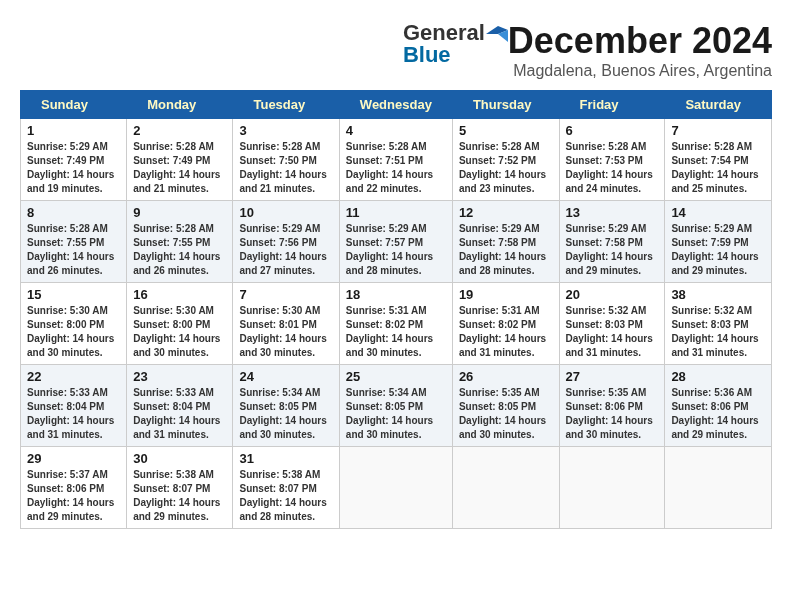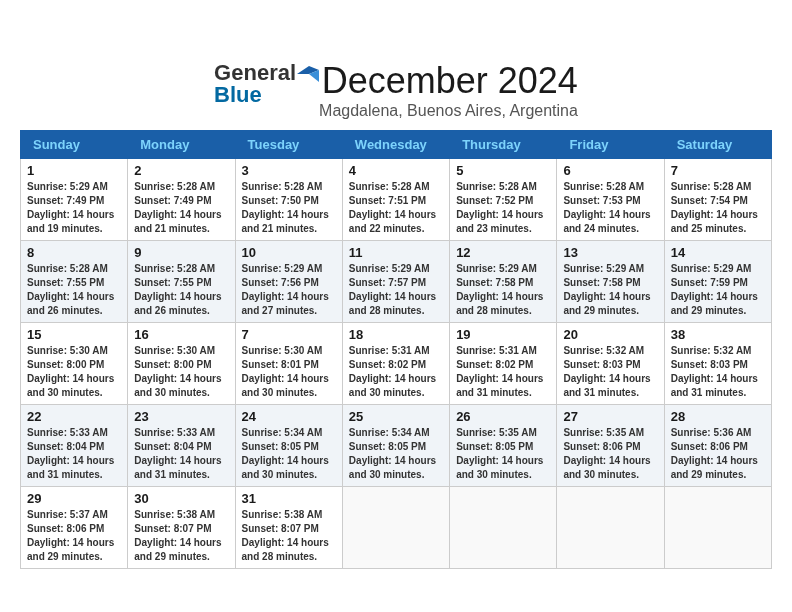--- a/index.html
+++ b/index.html
@@ -5,56 +5,55 @@
     * { box-sizing: border-box; margin: 0; padding: 0; }
     body {
       font-family: Arial, sans-serif;
       background: #fff;
       width: 792px;
       min-height: 612px;
       padding: 20px;
     }
     .header {
       display: flex;
-      justify-content: center;
+      justify-content: flex-end;
       align-items: flex-start;
       margin-bottom: 10px;
-      margin-top: 40px;
     }
     .logo {
       display: flex;
       flex-direction: column;
       align-items: flex-start;
     }
     .logo-row {
       display: flex;
       align-items: center;
     }
     .title-block {
       text-align: right;
     }
     .month-title {
       font-size: 36px;
-      font-weight: normal;
+      font-weight: bold;
       color: #1a1a1a;
     }
     .location-title {
       font-size: 16px;
       color: #555;
     }
     .calendar {
       width: 100%;
       border-collapse: collapse;
       font-size: 11px;
     }
     .calendar th {
       background: #1a5fa8;
-      color: #7dd3fc;
+      color: #fef9c3;
       text-align: left;
-      padding: 6px 12px;
+      padding: 6px 20px;
       font-size: 13px;
       font-weight: bold;
       border: 1px solid #1a5fa8;
     }
     .calendar td {
       border: 1px solid #ccc;
       vertical-align: top;
       padding: 4px 6px;
       width: 107px;
       min-height: 80px;

